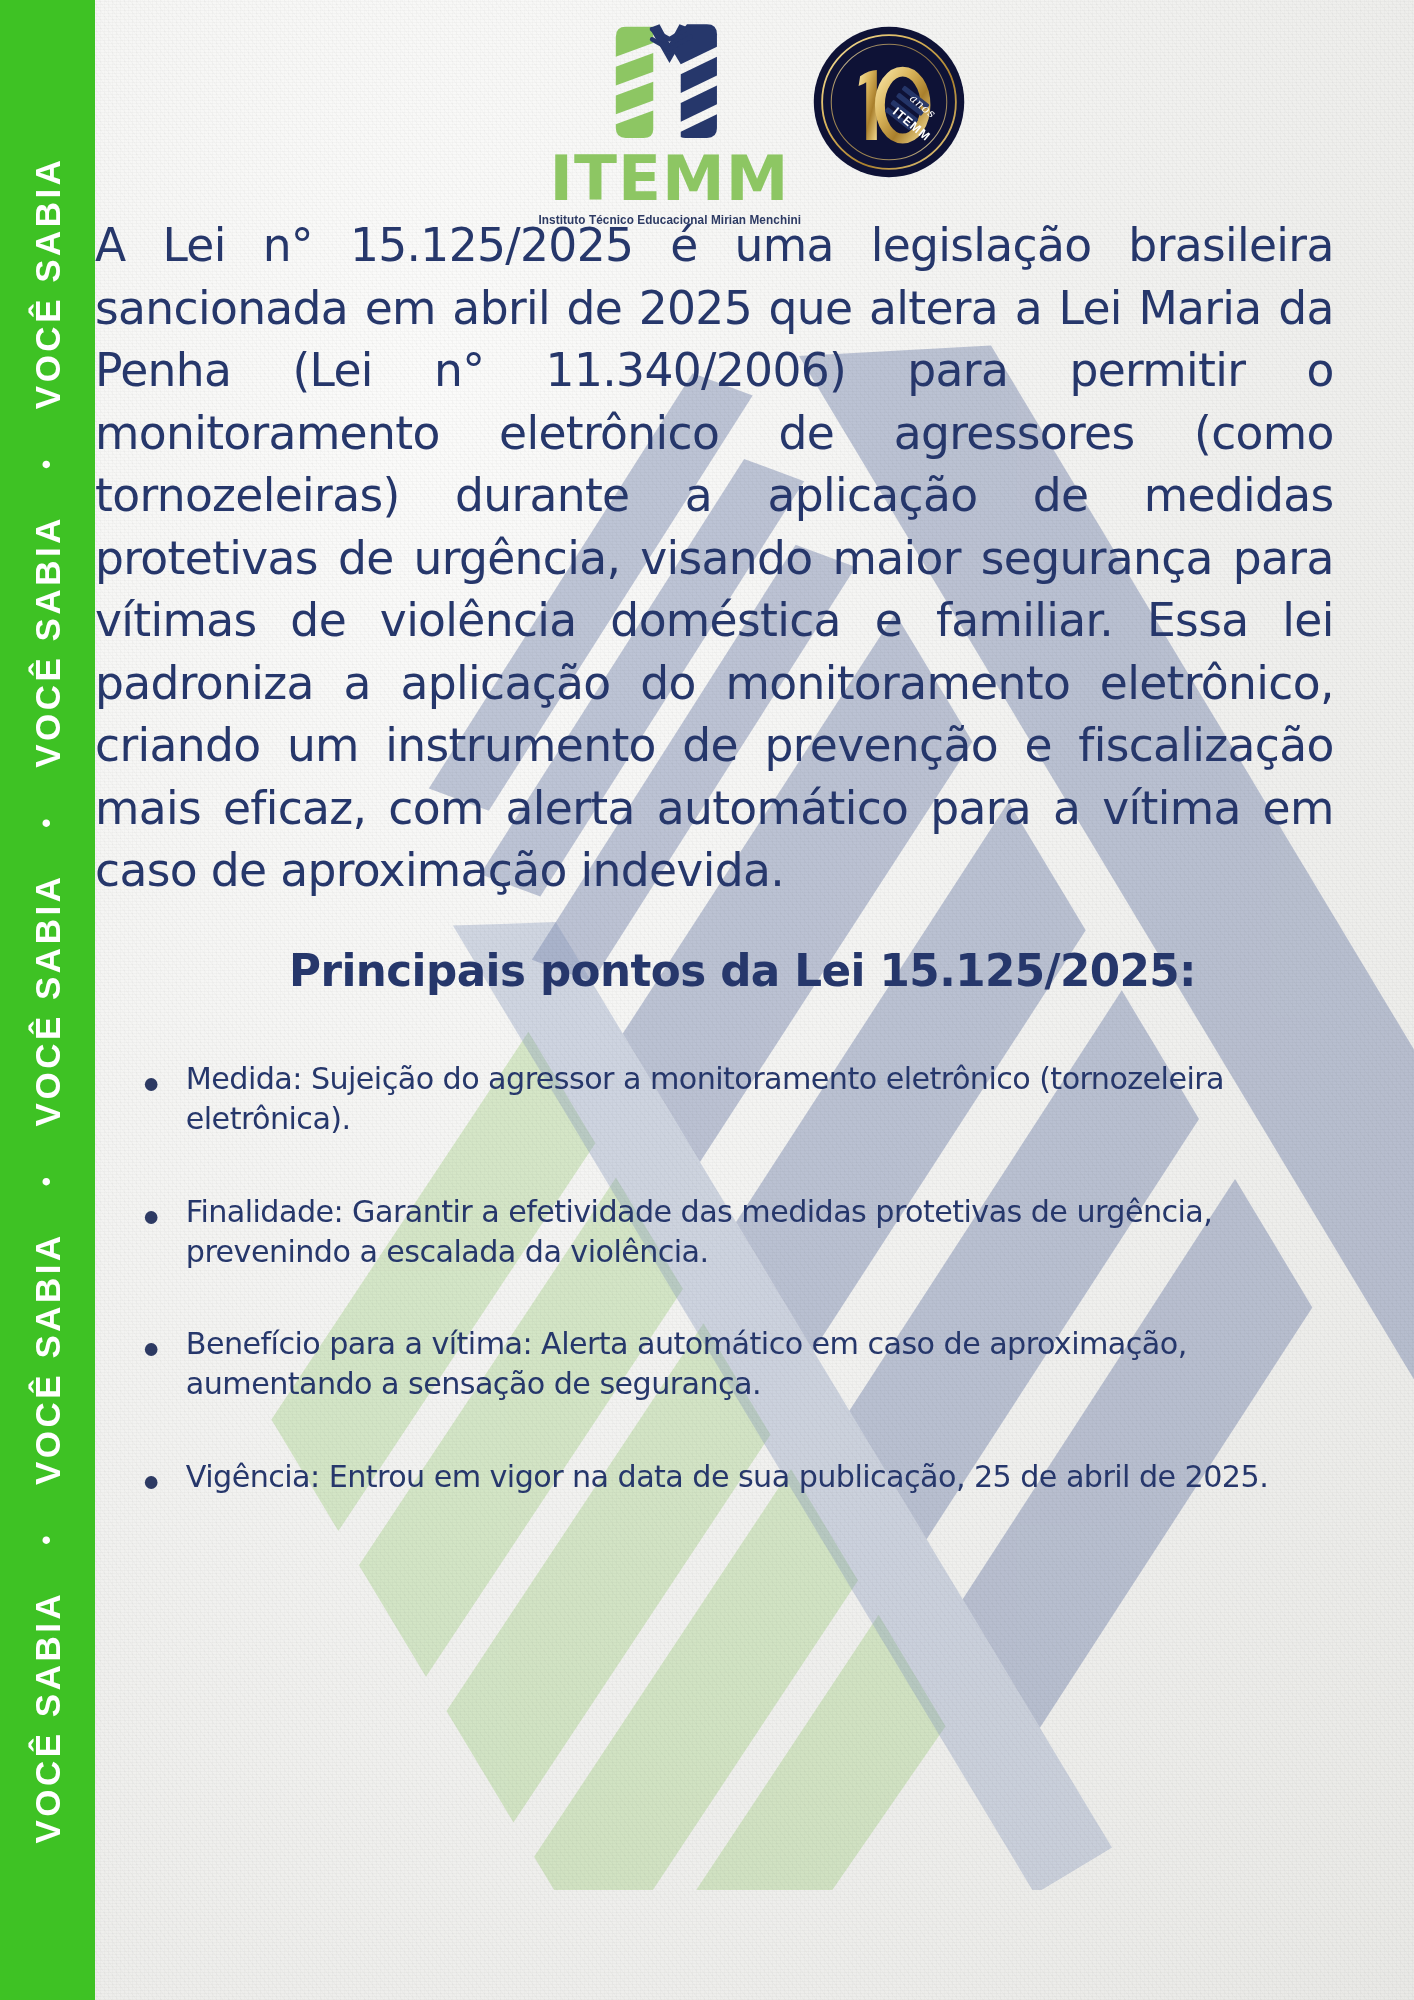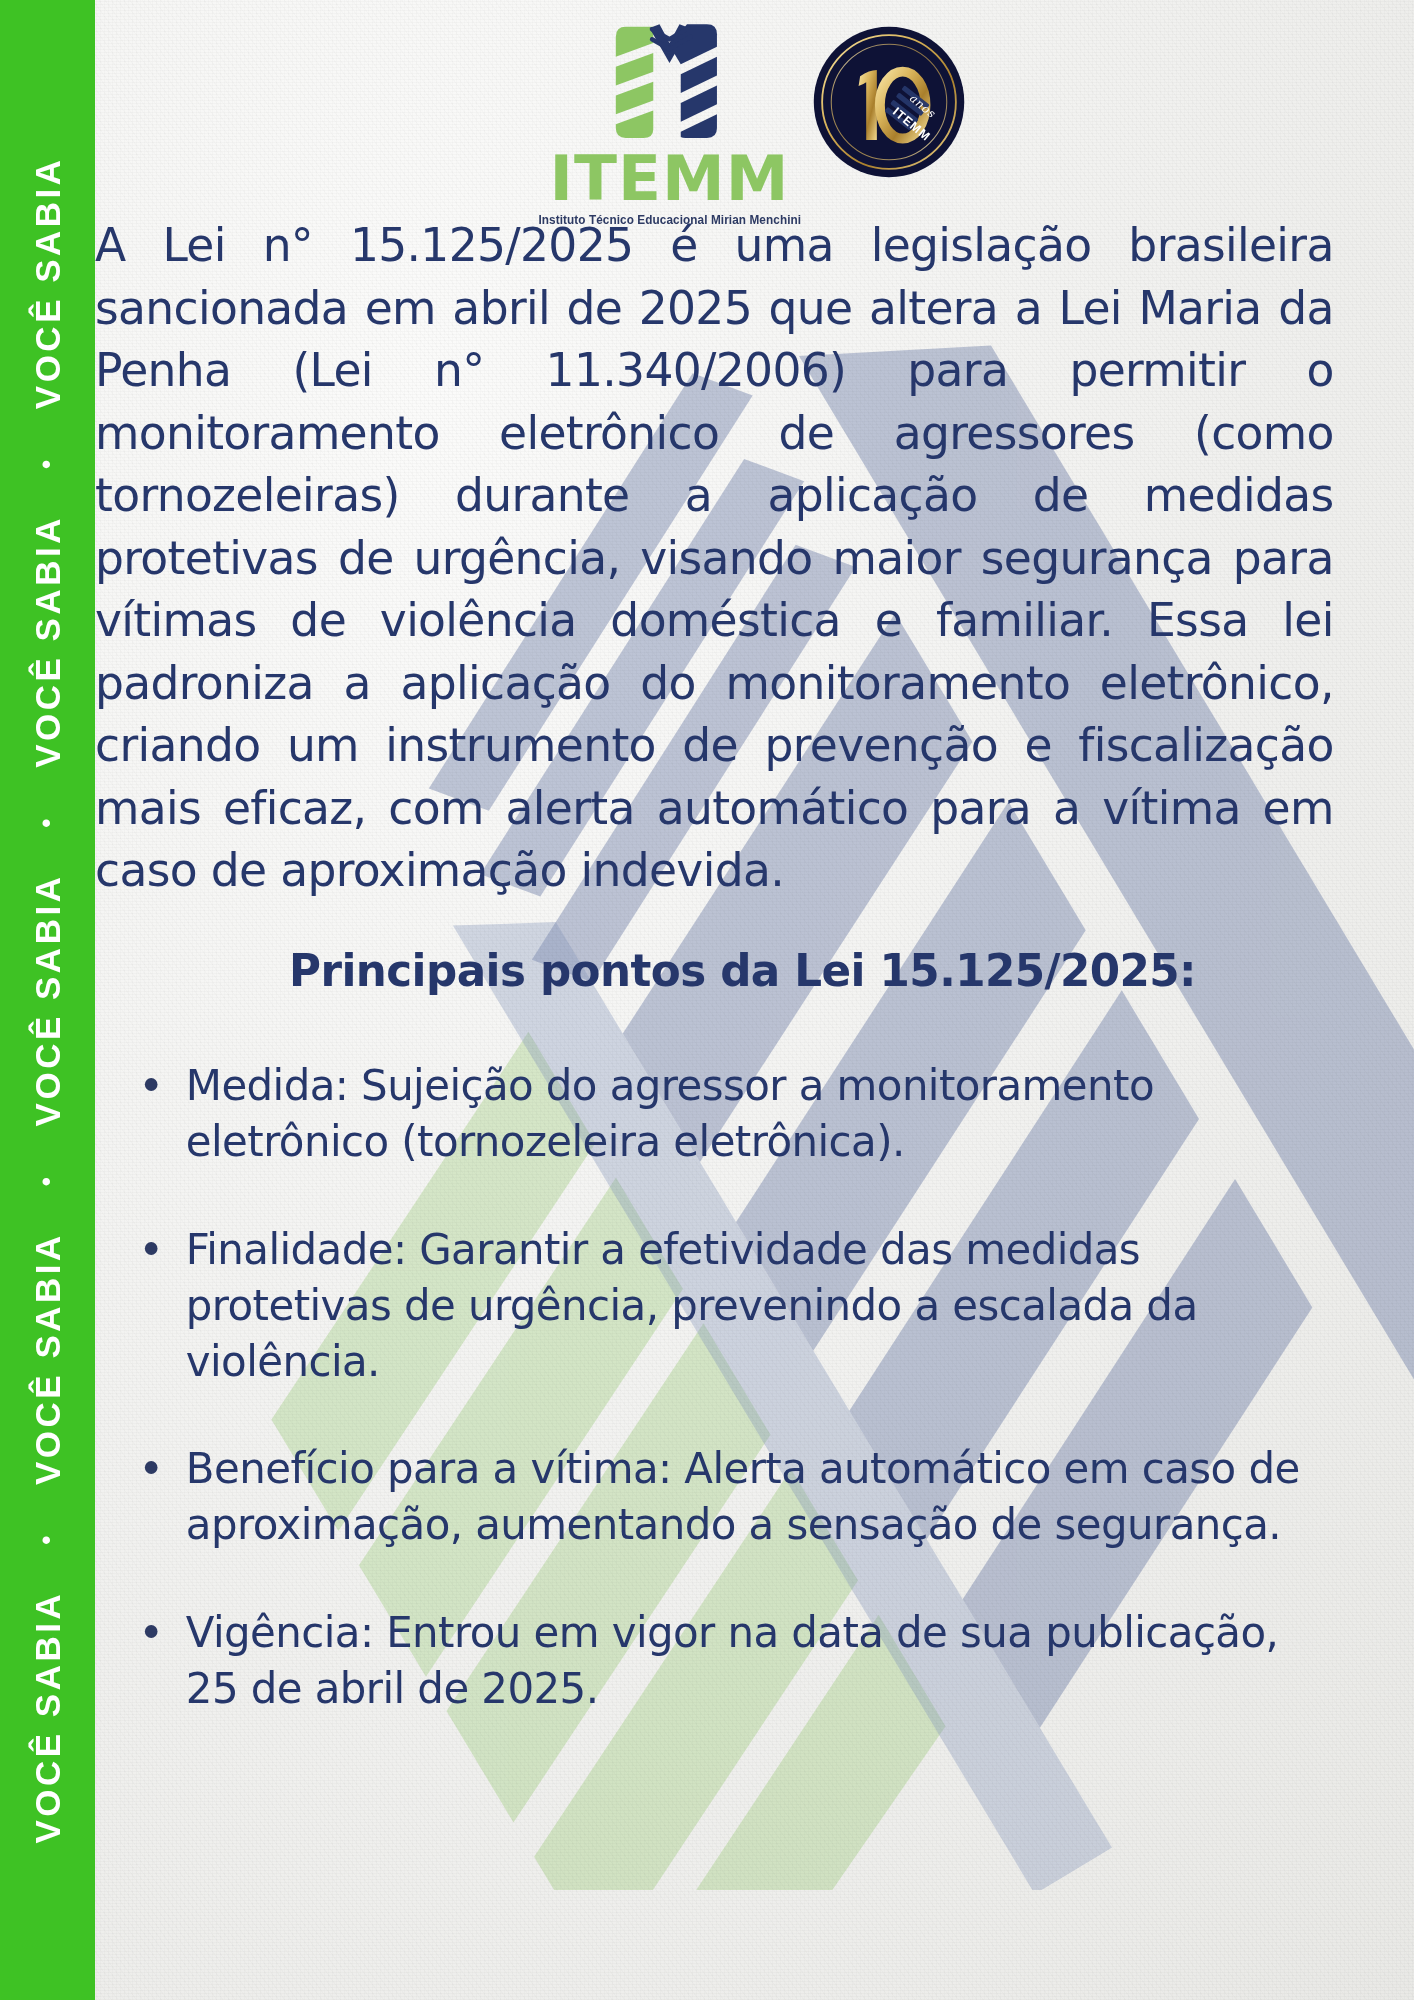--- a/index.html
+++ b/index.html
@@ -130,21 +130,21 @@
     line-height:1.3;
     font-family:"DejaVu Sans", sans-serif;
     letter-spacing:-.6px;
     transform:scaleX(.97);
   }
   #bullet-list{
     list-style:none;
     margin:58px 0 16px 0;
     padding:0 26px 0 44px;
     color:#26376b;
-    font-size:43px;
+    font-size:31px;
     line-height:1.3;
     font-family:"DejaVu Sans", sans-serif;
     letter-spacing:-.6px;
   }
   #bullet-list li{
     position:relative;
     padding-left:48px;
     margin-bottom:52px;
     transform:scaleX(.975);
     transform-origin:left top;

